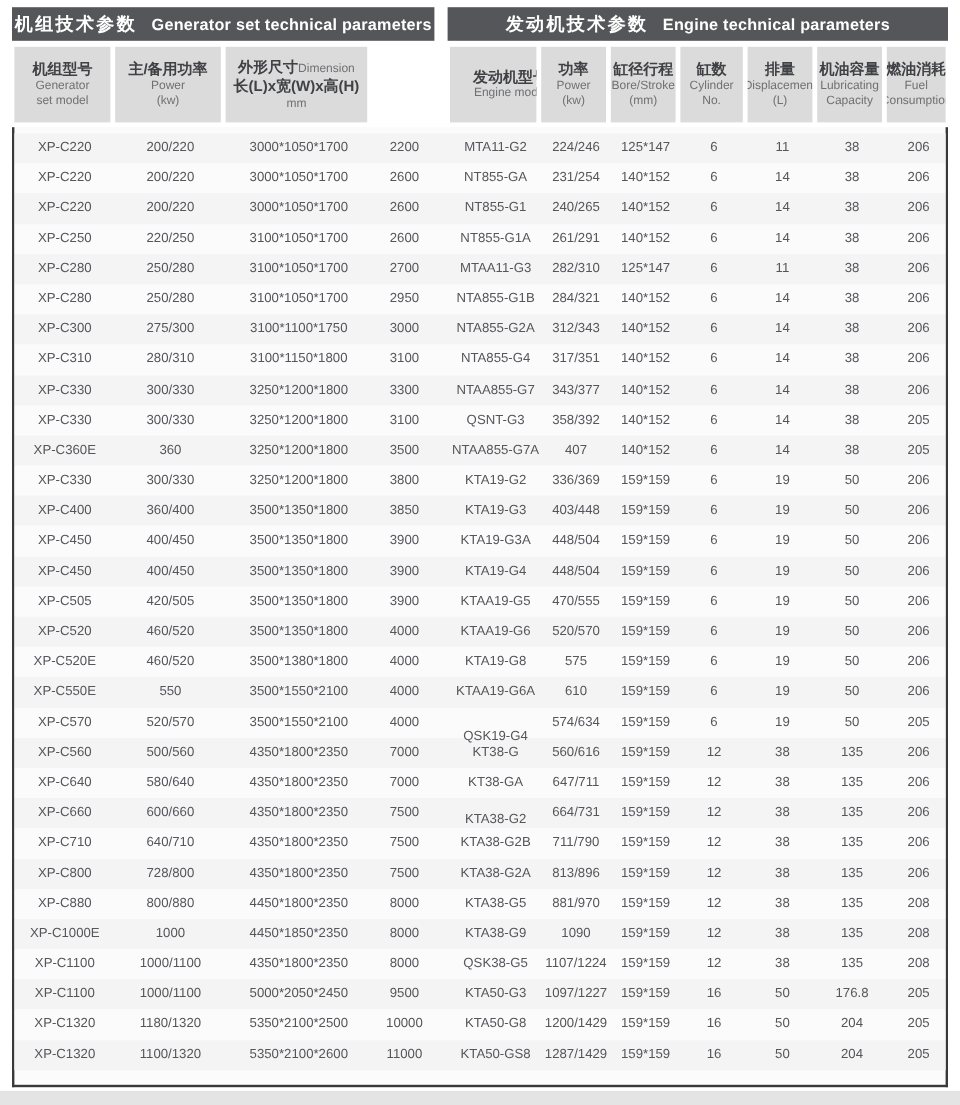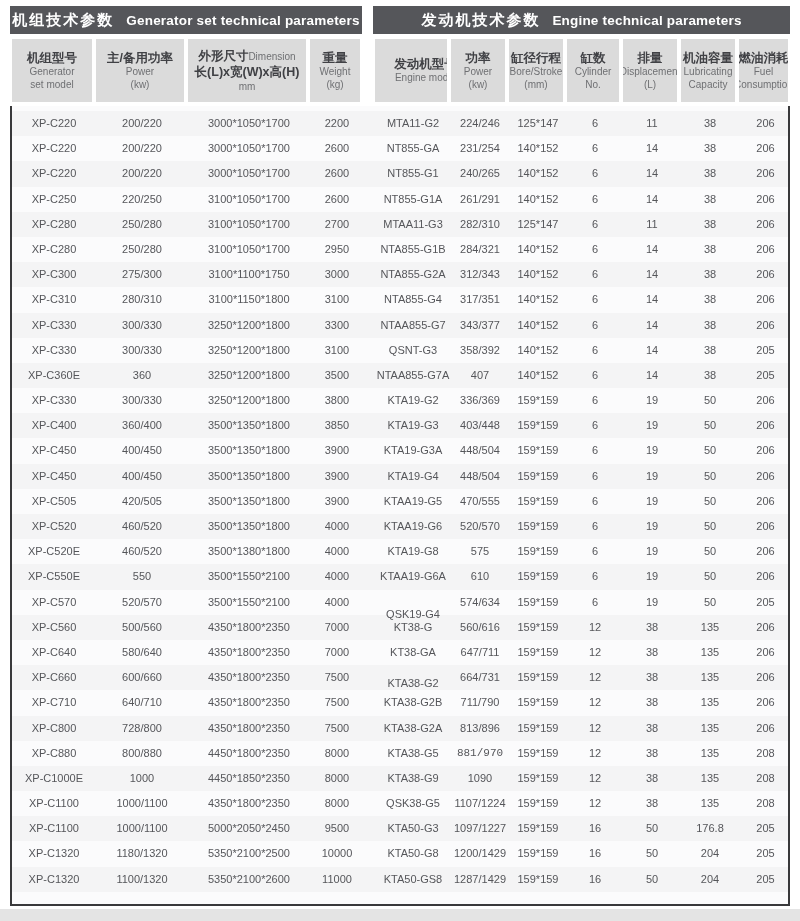--- a/index.html
+++ b/index.html
@@ -82,25 +82,20 @@
         <div class="hcell" style="grid-column: 2;">
           <div class="h-zh">主/备用功率</div>
           <div class="h-en">Power</div>
           <div class="h-en">(kw)</div>
         </div>
         <div class="hcell" style="grid-column: 3;">
           <div class="h-zh">外形尺寸<span class="h-en-inline">Dimension</span></div>
           <div class="h-zh">长(L)x宽(W)x高(H)</div>
           <div class="h-en">mm</div>
         </div>
-        <div class="hcell" style="grid-column: 4;">
-          <div class="h-zh">重量</div>
-          <div class="h-en">Weight</div>
-          <div class="h-en">(kg)</div>
-        </div>
         <div class="hcell" style="grid-column: 6; padding-left: 30px;">
           <div class="h-zh">发动机型号</div>
           <div class="h-en">Engine model</div>
         </div>
         <div class="hcell" style="grid-column: 7;">
           <div class="h-zh">功率</div>
           <div class="h-en">Power</div>
           <div class="h-en">(kw)</div>
         </div>
         <div class="hcell" style="grid-column: 8;">
@@ -455,21 +450,21 @@
           <div class="cell" style="grid-column: 10;">38</div>
           <div class="cell" style="grid-column: 11;">135</div>
           <div class="cell" style="grid-column: 12;">206</div>
         </div>
         <div class="grid row">
           <div class="cell" style="grid-column: 1;">XP-C880</div>
           <div class="cell" style="grid-column: 2;">800/880</div>
           <div class="cell" style="grid-column: 3;">4450*1800*2350</div>
           <div class="cell" style="grid-column: 4;">8000</div>
           <div class="cell" style="grid-column: 6;">KTA38-G5</div>
-          <div class="cell" style="grid-column: 7; font-family: Liberation Mono, monospace;">881/970</div>
+          <div class="cell" style="grid-column: 7;">881/970</div>
           <div class="cell" style="grid-column: 8;">159*159</div>
           <div class="cell" style="grid-column: 9;">12</div>
           <div class="cell" style="grid-column: 10;">38</div>
           <div class="cell" style="grid-column: 11;">135</div>
           <div class="cell" style="grid-column: 12;">208</div>
         </div>
         <div class="grid row">
           <div class="cell" style="grid-column: 1;">XP-C1000E</div>
           <div class="cell" style="grid-column: 2;">1000</div>
           <div class="cell" style="grid-column: 3;">4450*1850*2350</div>

